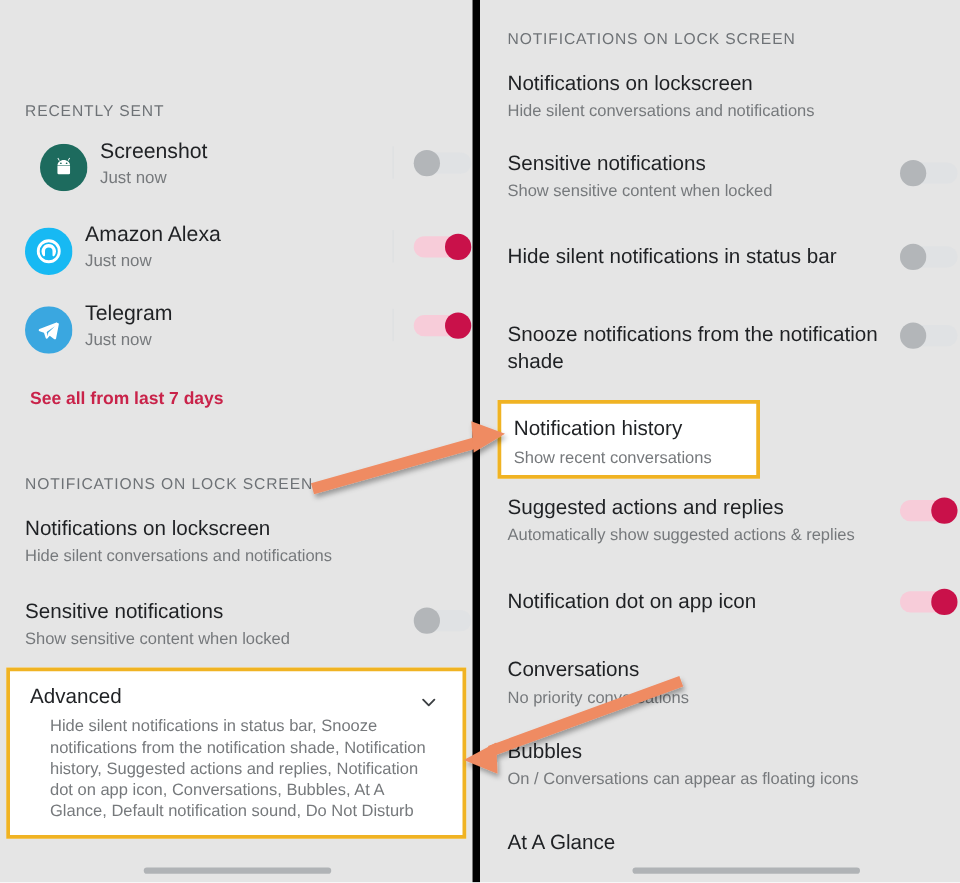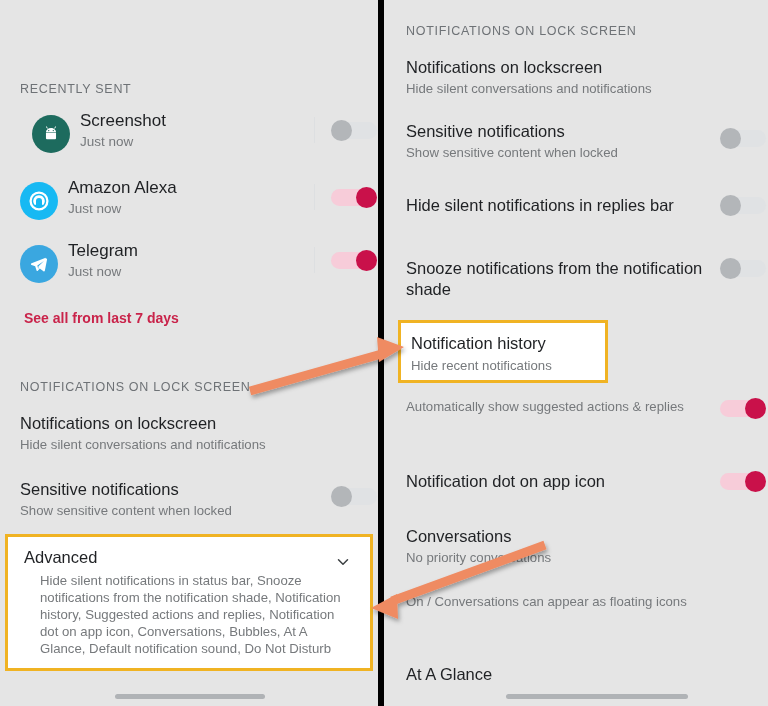--- a/index.html
+++ b/index.html
@@ -286,36 +286,37 @@
     <div class="row" style="left:22px; top:121px; width:290px;">
       <div class="row-title">Sensitive notifications</div>
       <div class="row-sub">Show sensitive content when locked</div>
     </div>
     <div class="toggle off" style="left:336px; top:128px;">
       <div class="track"></div>
         <div class="knob"></div>
     </div>
 
     <div class="row" style="left:22px; top:195px; width:300px;">
-      <div class="row-title">Hide silent notifications in replies bar</div>
+      <div class="row-title">Hide silent notifications in status bar</div>
     </div>
     <div class="toggle off" style="left:336px; top:195px;">
       <div class="track"></div>
         <div class="knob"></div>
     </div>
 
     <div class="row" style="left:22px; top:258px; width:300px;">
       <div class="row-title">Snooze notifications from the notification shade</div>
     </div>
     <div class="toggle off" style="left:336px; top:258px;">
       <div class="track"></div>
         <div class="knob"></div>
     </div>
 
     <div class="row" style="left:22px; top:396px; width:310px;">
+      <div class="row-title">Suggested actions and replies</div>
       <div class="row-sub">Automatically show suggested actions &amp; replies</div>
     </div>
     <div class="toggle on" style="left:336px; top:398px;">
       <div class="track"></div>
         <div class="knob"></div>
     </div>
 
     <div class="row" style="left:22px; top:471px; width:300px;">
       <div class="row-title">Notification dot on app icon</div>
     </div>
@@ -323,33 +324,34 @@
       <div class="track"></div>
         <div class="knob"></div>
     </div>
 
     <div class="row" style="left:22px; top:526px; width:300px;">
       <div class="row-title">Conversations</div>
       <div class="row-sub">No priority conversations</div>
     </div>
 
     <div class="row" style="left:22px; top:591px; width:310px;">
+      <div class="row-title">Bubbles</div>
       <div class="row-sub">On / Conversations can appear as floating icons</div>
     </div>
 
     <div class="row" style="left:22px; top:664px; width:300px;">
       <div class="row-title">At A Glance</div>
     </div>
 
     <div class="home-bar" style="left:122px; top:694px; width:182px;"></div>
   </div>
 
   <div class="hl-box" style="left:398px; top:320px; width:210px; height:63px;padding-left:46px;">
     <div class="row-title" style="position:absolute; left:10px; top:10px;">Notification history</div>
-    <div class="row-sub" style="position:absolute; left:10px; top:32px;">Hide recent notifications</div>
+    <div class="row-sub" style="position:absolute; left:10px; top:32px;">Show recent conversations</div>
   </div>
 
   <svg class="arrow-layer" viewBox="0 0 768 706">
     <defs>
       <filter id="arrowShadow" x="-30%" y="-30%" width="180%" height="180%">
         <feDropShadow dx="1.5" dy="3" stdDeviation="2.2" flood-color="#000000" flood-opacity="0.33"></feDropShadow>
       </filter>
     </defs>
 
     <g filter="url(#arrowShadow)">

